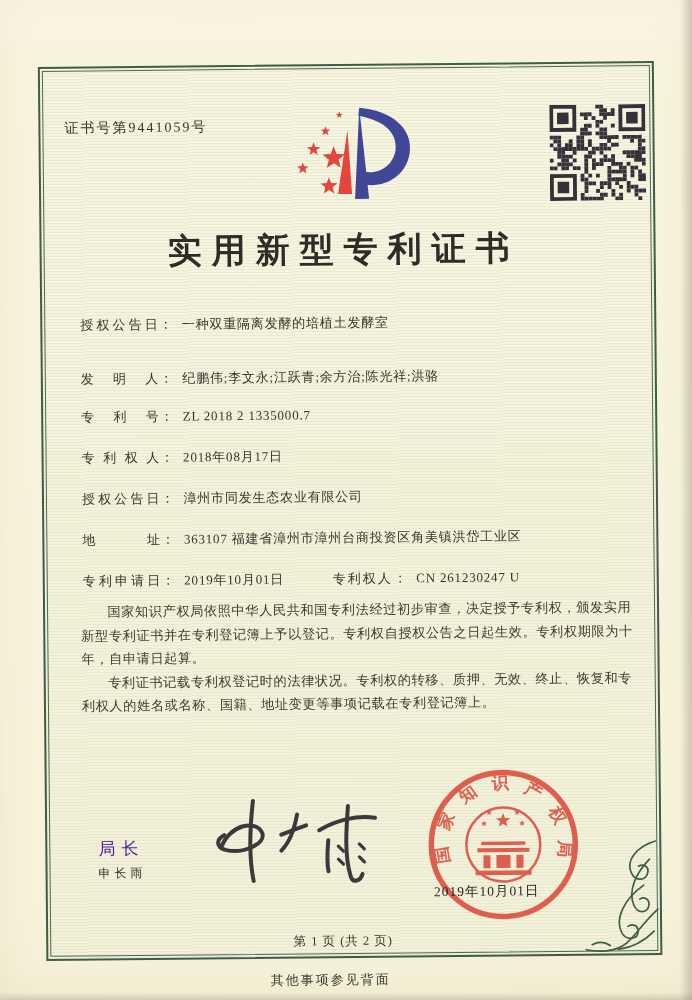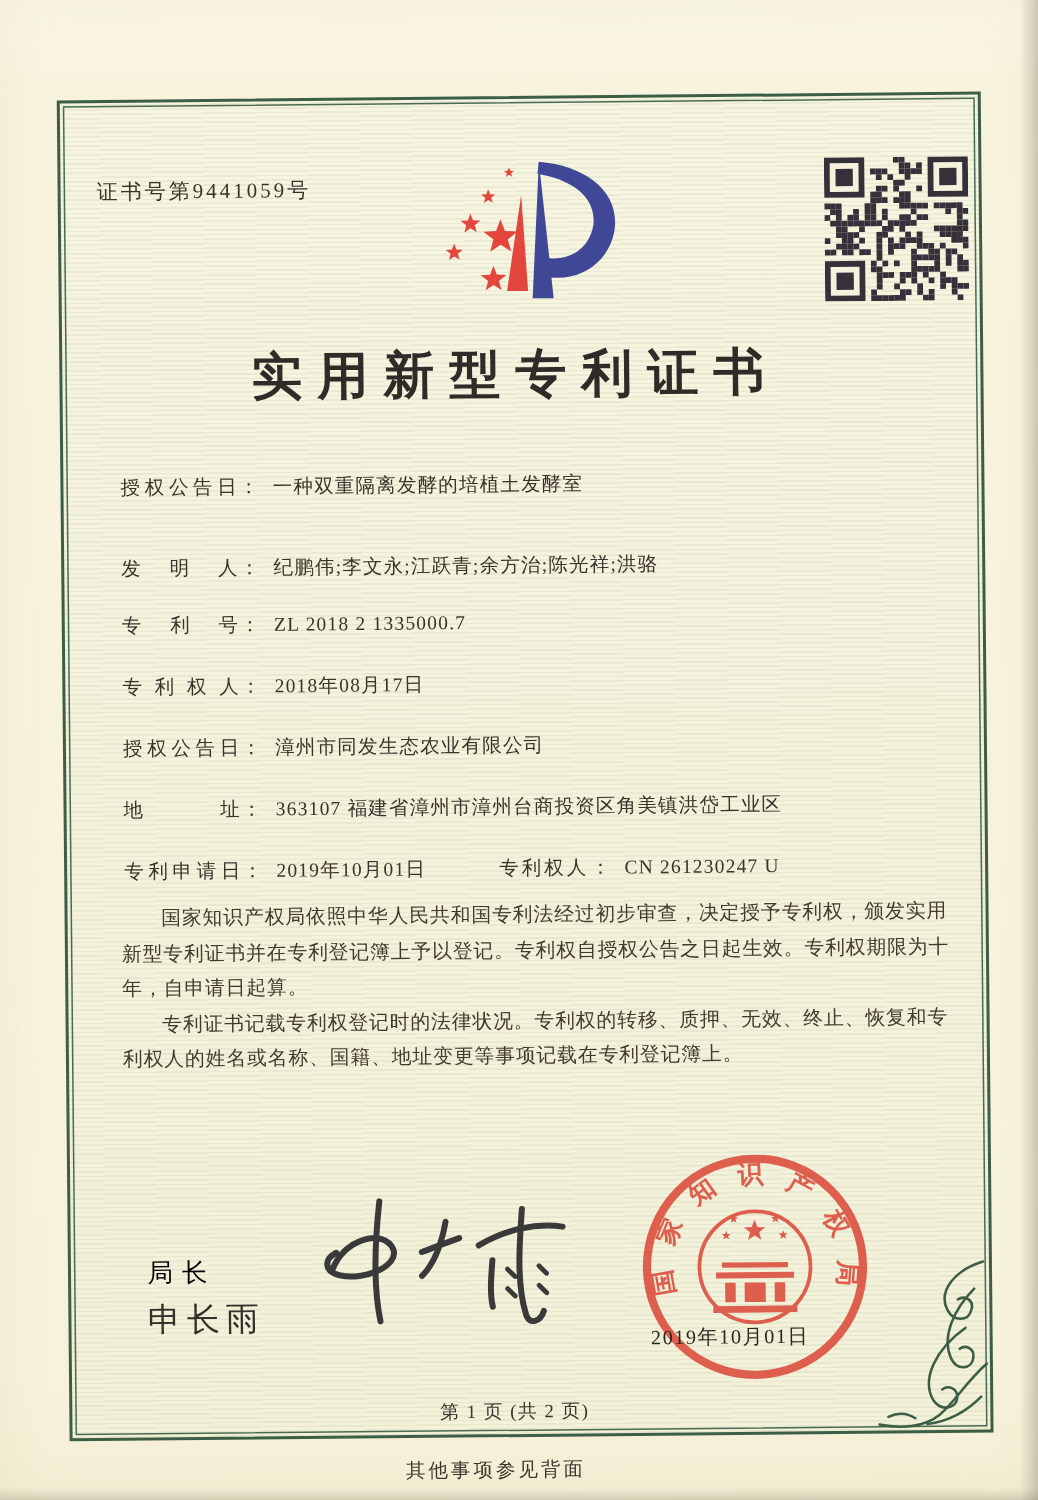--- a/index.html
+++ b/index.html
@@ -42,22 +42,22 @@
   .frow{position:absolute;left:82px;font-size:13px;color:#3a332c;white-space:nowrap;letter-spacing:0.5px;}
   .flabel{display:inline-block;width:78px;text-align:justify;text-align-last:justify;}
   .fcolon{display:inline-block;margin:0 9px 0 1px;}
   .fvalue{letter-spacing:0.8px;}
   .grant2{position:absolute;left:250px;top:0;white-space:nowrap;}
   .grant2 .g2label{letter-spacing:2px;}
 
   .paras{position:absolute;left:80px;top:598px;width:552px;font-size:13.2px;line-height:23.5px;color:#42392f;}
   .paras p{margin:0;text-indent:2em;letter-spacing:0.6px;}
 
-  .signoff-title{position:absolute;left:95px;top:835px;font-size:17px;letter-spacing:6px;color:#000000;font-family:"Liberation Sans","DejaVu Sans",sans-serif;}
-  .signoff-name{position:absolute;left:95px;top:863px;font-size:22px;letter-spacing:4px;color:#33302a;font-family:Liberation Serif, serif;}
+  .signoff-title{position:absolute;left:95px;top:835px;font-size:17px;letter-spacing:6px;color:#4c1d95;font-family:"Liberation Sans","DejaVu Sans",sans-serif;}
+  .signoff-name{position:absolute;left:95px;top:863px;font-size:12px;letter-spacing:4px;color:#33302a;font-family:Liberation Serif, serif;}
   .signature{position:absolute;left:198px;top:790px;width:190px;height:100px;}
 
   .seal{position:absolute;left:420px;top:766px;width:160px;height:160px;}
   .seal-date{position:absolute;left:402px;top:884px;width:162px;text-align:center;
     font-size:13.5px;letter-spacing:1px;color:#2b2823;}
 
   .flourish{position:absolute;left:580px;top:840px;width:78px;height:116px;}
 
   .footer-page{position:absolute;left:0;right:14px;top:933px;text-align:center;font-size:12.5px;letter-spacing:1px;color:#39332c;}
   .back-note{position:absolute;left:0;right:40px;top:971px;text-align:center;font-size:13px;letter-spacing:2px;color:#3e362e;}

